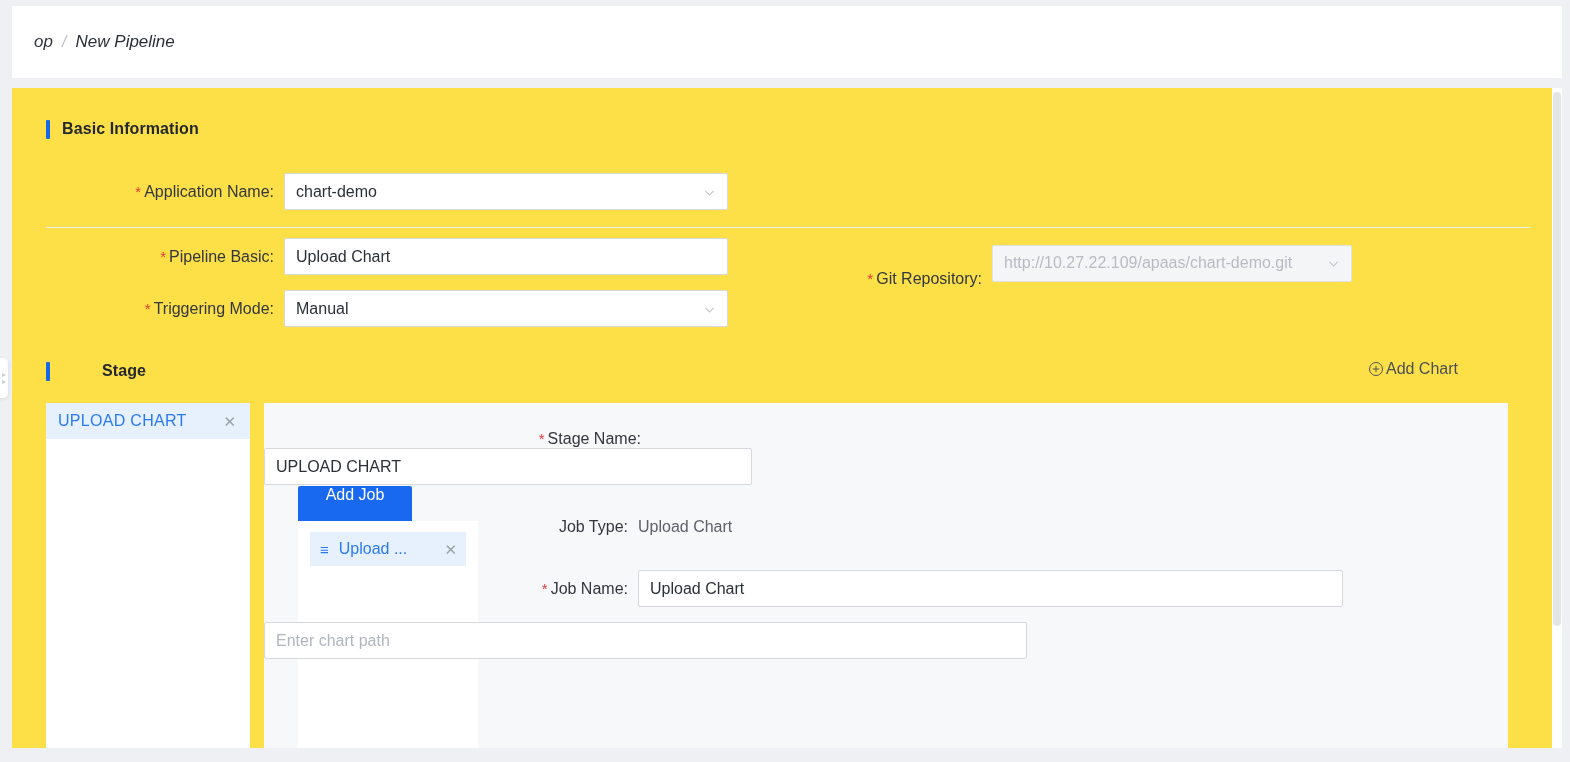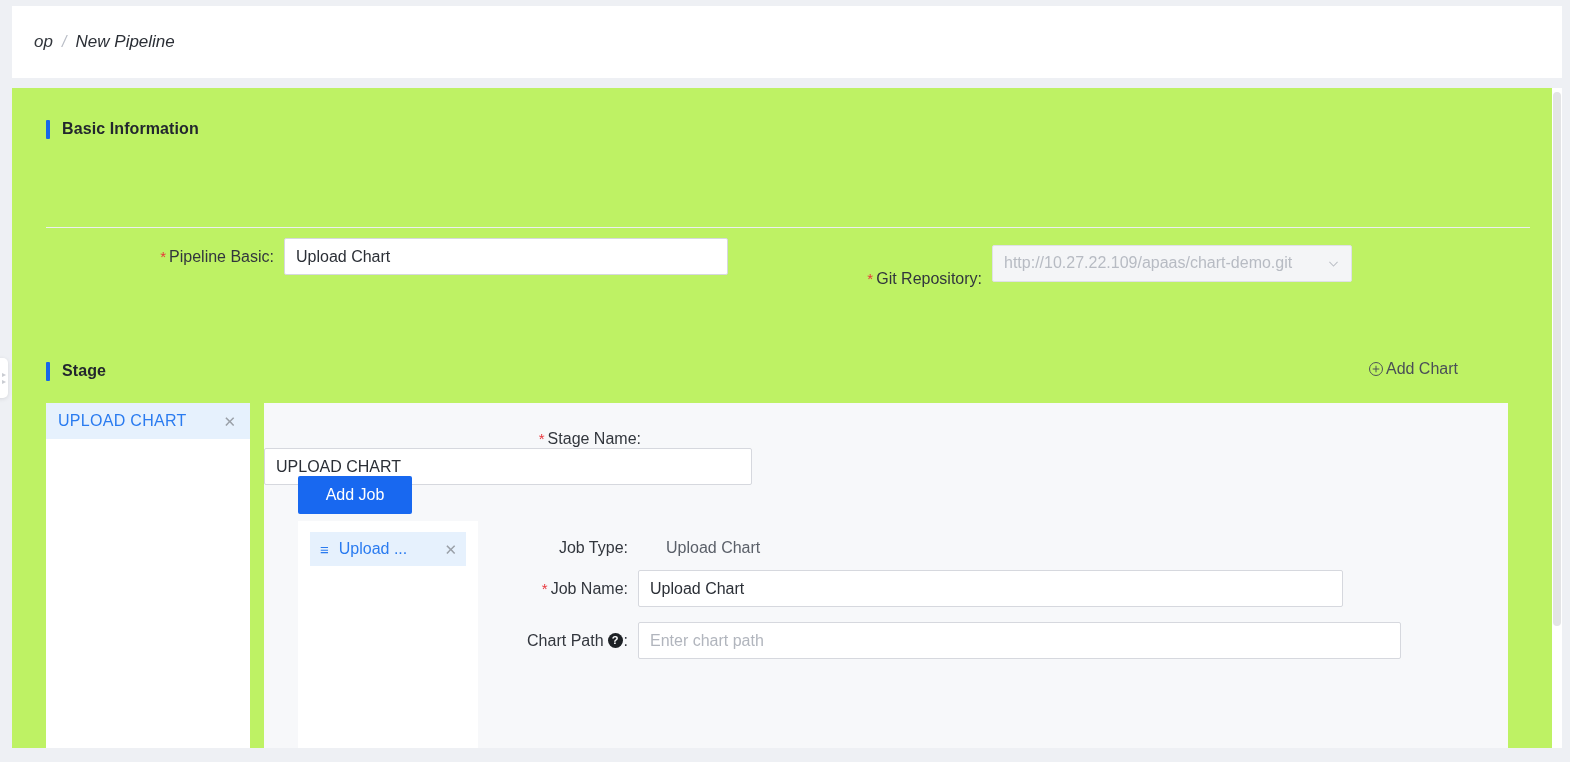--- a/index.html
+++ b/index.html
@@ -24,21 +24,21 @@
   .crumb {
     font-size: 17px; color: #33373d; letter-spacing: .1px;
   }
   .crumb-sep { font-size: 16px; color: #b9bdc6; margin: 0 9px; }
   .crumb-current { font-size: 17px; color: #2b2f36; }
 
   
   .content-card {
     position: absolute; left: 12px; top: 88px;
     width: 1550px; height: 660px;
-    background: #bef264;
+    background: #fde047;
     overflow: hidden;
   }
 
   
   .section-head {
     display: flex; align-items: center;
     margin-left: 34px;
     height: 22px;
   }
   .section-bar {
@@ -108,25 +108,25 @@
     display: flex; align-items: center;
     height: 34px; margin: 11px 12px 0 12px;
     background: #e6f1fd; padding: 0 9px 0 10px;
     justify-content: space-between;
   }
   .job-item-left { display: flex; align-items: center; gap: 10px; }
   .burger { color: #2a7bf0; font-size: 15px; line-height: 1; }
   .job-item-label { font-size: 16px; color: #2a7bf0; }
 
   .add-job-btn {
-    position: absolute; left: 34px; top: 73px;
+    position: absolute; left: 34px; top: 83px;
     width: 114px; height: 38px;
     background: #1868f0; color: #fff;
     font-size: 16px; border: none; border-radius: 2px;
-    display: flex; align-items: center; justify-content: center;
+    display: flex; justify-content: center;
     cursor: pointer; font-family: "Liberation Sans", sans-serif;
   }
 
   .help-ico {
     display: inline-flex; align-items: center; justify-content: center;
     width: 15px; height: 15px; border-radius: 50%;
     background: #1d2125; color: #fff; font-size: 11px; font-weight: bold;
     margin: 0 1px 0 4px; line-height: 1;
   }
 
@@ -164,20 +164,33 @@
     </div>
   </div>
 
   <div class="content-card">
 
     <div class="section-head" style="position:absolute;top:30px;">
       <span class="section-bar"></span>
       <span class="section-title">Basic Information</span>
     </div>
 
+    <div class="form-row" style="top:85px;left:0;">
+      <div class="lbl" style="width:272px;">
+        <span class="req">*</span><span>Application Name:</span>
+      </div>
+      <div class="field" style="width:444px;">
+        <span class="val">chart-demo</span>
+        <span class="caret">
+          <svg viewBox="0 0 16 16" width="13" height="13">
+              <path d="M3 5.5 L8 10.5 L13 5.5" fill="none" stroke="currentColor" stroke-width="1.3"></path>
+            </svg>
+        </span>
+      </div>
+    </div>
 
     <div class="divider" style="top:139px;"></div>
 
     <div class="form-row" style="top:150px;left:0;">
       <div class="lbl" style="width:272px;">
         <span class="req">*</span><span>Pipeline Basic:</span>
       </div>
       <div class="field" style="width:444px;">
         <span class="val">Upload Chart</span>
       </div>
@@ -190,22 +203,35 @@
       <div class="field disabled" style="width:360px;">
         <span class="val">http://10.27.22.109/apaas/chart-demo.git</span>
         <span class="caret">
           <svg viewBox="0 0 16 16" width="13" height="13">
               <path d="M3 5.5 L8 10.5 L13 5.5" fill="none" stroke="currentColor" stroke-width="1.3"></path>
             </svg>
         </span>
       </div>
     </div>
 
-
-    <div class="section-head" style="position:absolute;top:272px;">
+    <div class="form-row" style="top:202px;left:0;">
+      <div class="lbl" style="width:272px;">
+        <span class="req">*</span><span>Triggering Mode:</span>
+      </div>
+      <div class="field" style="width:444px;">
+        <span class="val">Manual</span>
+        <span class="caret">
+          <svg viewBox="0 0 16 16" width="13" height="13">
+              <path d="M3 5.5 L8 10.5 L13 5.5" fill="none" stroke="currentColor" stroke-width="1.3"></path>
+            </svg>
+        </span>
+      </div>
+    </div>
+
+    <div class="section-head" style="position:absolute;top:272px;gap:40px;">
       <span class="section-bar"></span>
       <span class="section-title">Stage</span>
     </div>
 
     <div class="add-stage" style="top:272px;right:104px;">
       <span class="plus-ico">
         <svg viewBox="0 0 18 18" width="16" height="16">
           <circle cx="9" cy="9" r="7.3" fill="none" stroke="#4a4f57" stroke-width="1.1"></circle>
           <path d="M9 5.3 V12.7 M5.3 9 H12.7" stroke="#4a4f57" stroke-width="1.1"></path>
         </svg>
@@ -238,40 +264,35 @@
       <div class="job-col">
         <div class="job-item">
           <span class="job-item-left">
             <span class="burger">≡</span>
             <span class="job-item-label">Upload ...</span>
           </span>
           <span class="x-ico">✕</span>
         </div>
       </div>
 
-      <div class="form-row" style="top:136px;left:0;gap:28px;">
+      <div class="form-row" style="top:115px;left:0;">
         <div class="lbl" style="width:374px;">Job Type:</div>
         <div style="font-size:16px;color:#5b6069;">Upload Chart</div>
       </div>
 
       <div class="form-row" style="top:167px;left:0;">
         <div class="lbl" style="width:374px;">
           <span class="req">*</span><span>Job Name:</span>
         </div>
         <div class="field" style="width:705px;">
           <span class="val">Upload Chart</span>
         </div>
       </div>
 
       <div class="form-row" style="top:219px;left:0;">
-        <div class="lbl" style="width:374px;display:flex;align-items:center;justify-content:flex-end;">
-          <span>Chart Path</span>
-          <span class="help-ico">?</span>
-          <span>:</span>
-        </div>
         <div class="field" style="width:763px;">
           <span class="ph">Enter chart path</span>
         </div>
       </div>
 
     </div>
 
     <div class="scroll-track">
       <div class="scroll-thumb"></div>
     </div>

